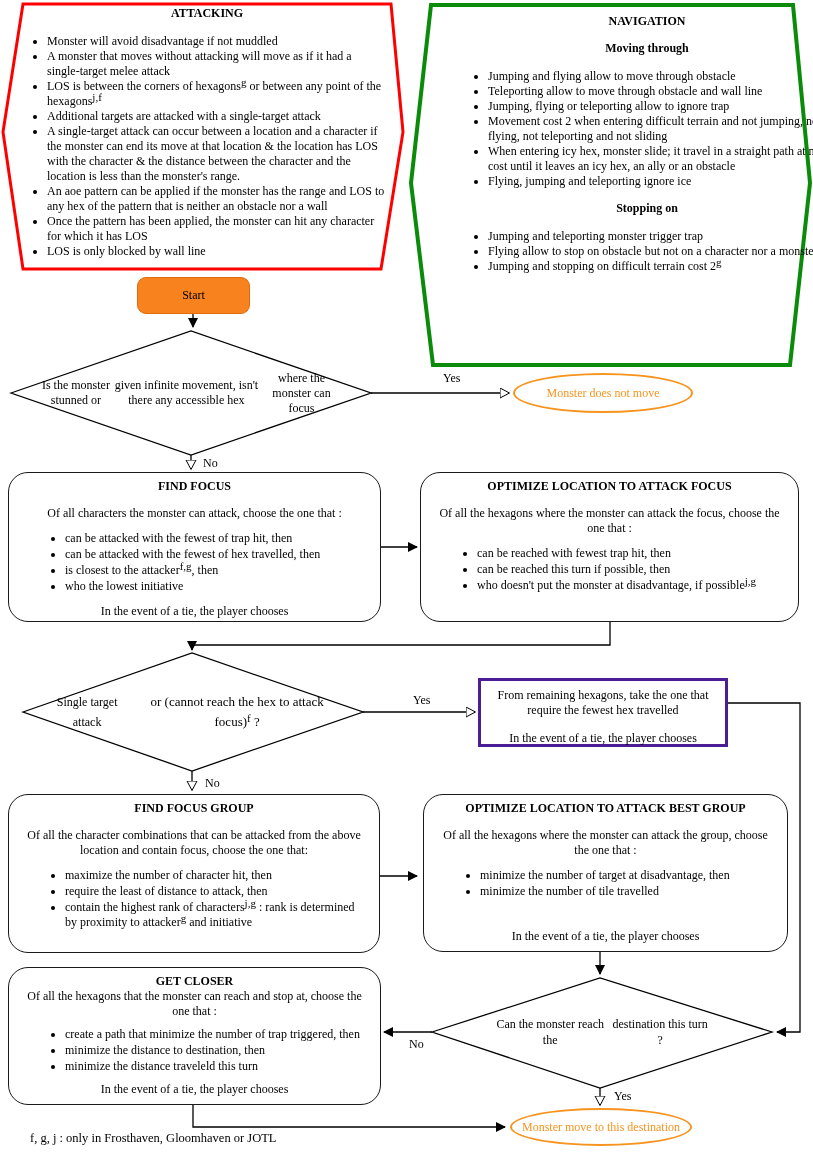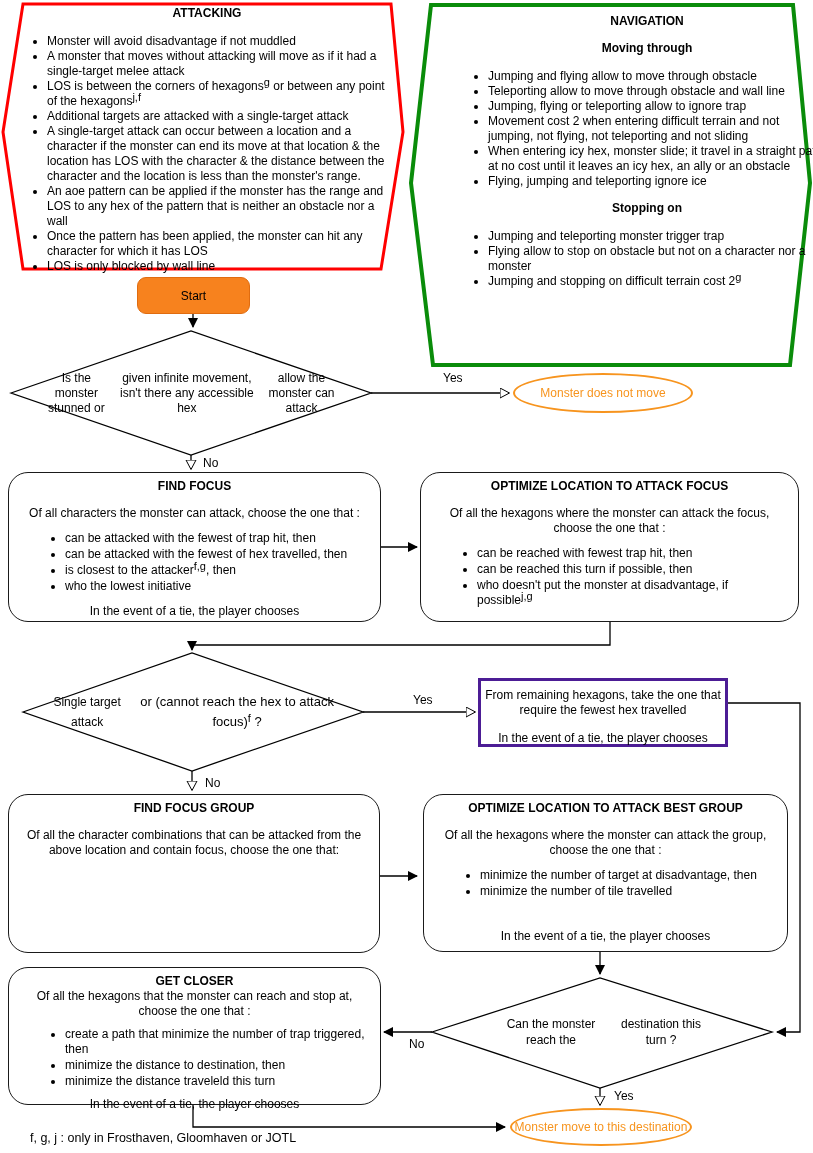--- a/index.html
+++ b/index.html
@@ -1,17 +1,17 @@
 <!DOCTYPE html>
 <html><head>
 <meta charset="utf-8">
 <style>
   html,body{margin:0;padding:0;background:#fff;}
   .canvas{position:relative;width:813px;height:1153px;background:#ffffff;
-          font-family:Liberation Sans, sans-serif;font-size:12px;color:#000;overflow:hidden;}
+          font-family:Liberation Serif, serif;font-size:12px;color:#000;overflow:hidden;}
   svg.layer{position:absolute;left:0;top:0;}
   .node{position:absolute;box-sizing:border-box;background:#fff;}
   .rounded{border:1px solid #1a1a1a;border-radius:20px;}
   .sq{border:3px solid #4c1d95;}
   .ellipse{border:2px solid #f7941e;border-radius:50%;color:#f7941e;
            display:flex;align-items:center;justify-content:center;text-align:center;}
   .start{background:#f7821e;border:1px solid #e06c10;border-radius:9px;
          display:flex;align-items:center;justify-content:center;color:#000;}
   .box-title{font-weight:bold;text-align:center;margin-top:6px;}
   .box-intro{text-align:center;margin-top:12px;line-height:15px;}
@@ -108,21 +108,21 @@
       </ul>
   </div>
 
   <div class="node start" style="left:137px;top:277px;width:113px;height:37px;">
     <span>Start</span>
   </div>
 
   <div class="dtext" style="left:41px;top:358px;width:300px;height:70px;">
       <div>Is the monster stunned or</div>
       <div>given infinite movement, isn't there any accessible hex</div>
-      <div>allow the monster can attack</div>
+      <div>where the monster can focus</div>
     </div>
 
   <div class="node ellipse" style="left:513px;top:373px;width:180px;height:40px;">
     <span>Monster does not move</span>
   </div>
 
   <div class="node rounded box-content" style="left:8px;top:472px;width:373px;height:150px;">
     <div class="box-title">FIND FOCUS</div>
     <div class="box-intro">Of all characters the monster can attack, choose the one that :</div>
     <ul>
@@ -153,20 +153,25 @@
     <div>
         <div>From remaining hexagons, take the one that</div>
         <div>require the fewest hex travelled</div>
       </div>
     <div class="box-footer">In the event of a tie, the player chooses</div>
   </div>
 
   <div class="node rounded box-content" style="left:8px;top:794px;width:372px;height:159px;">
     <div class="box-title">FIND FOCUS GROUP</div>
     <div class="box-intro">Of all the character combinations that can be attacked from the above location and contain focus, choose the one that:</div>
+    <ul>
+        <li>maximize the number of character hit, then</li>
+        <li>require the least of distance to attack, then</li>
+        <li>contain the highest rank of characters<sup>j,g</sup> : rank is determined by proximity to attacker<sup>g</sup> and initiative</li>
+      </ul>
   </div>
 
   <div class="node rounded box-content obg" style="left:423px;top:794px;width:365px;height:158px;">
     <div class="box-title">OPTIMIZE LOCATION TO ATTACK BEST GROUP</div>
     <div class="box-intro">Of all the hexagons where the monster can attack the group, choose the one that :</div>
     <ul>
         <li>minimize the number of target at disadvantage, then</li>
         <li>minimize the number of tile travelled</li>
       </ul>
     <div class="box-footer">In the event of a tie, the player chooses</div>

